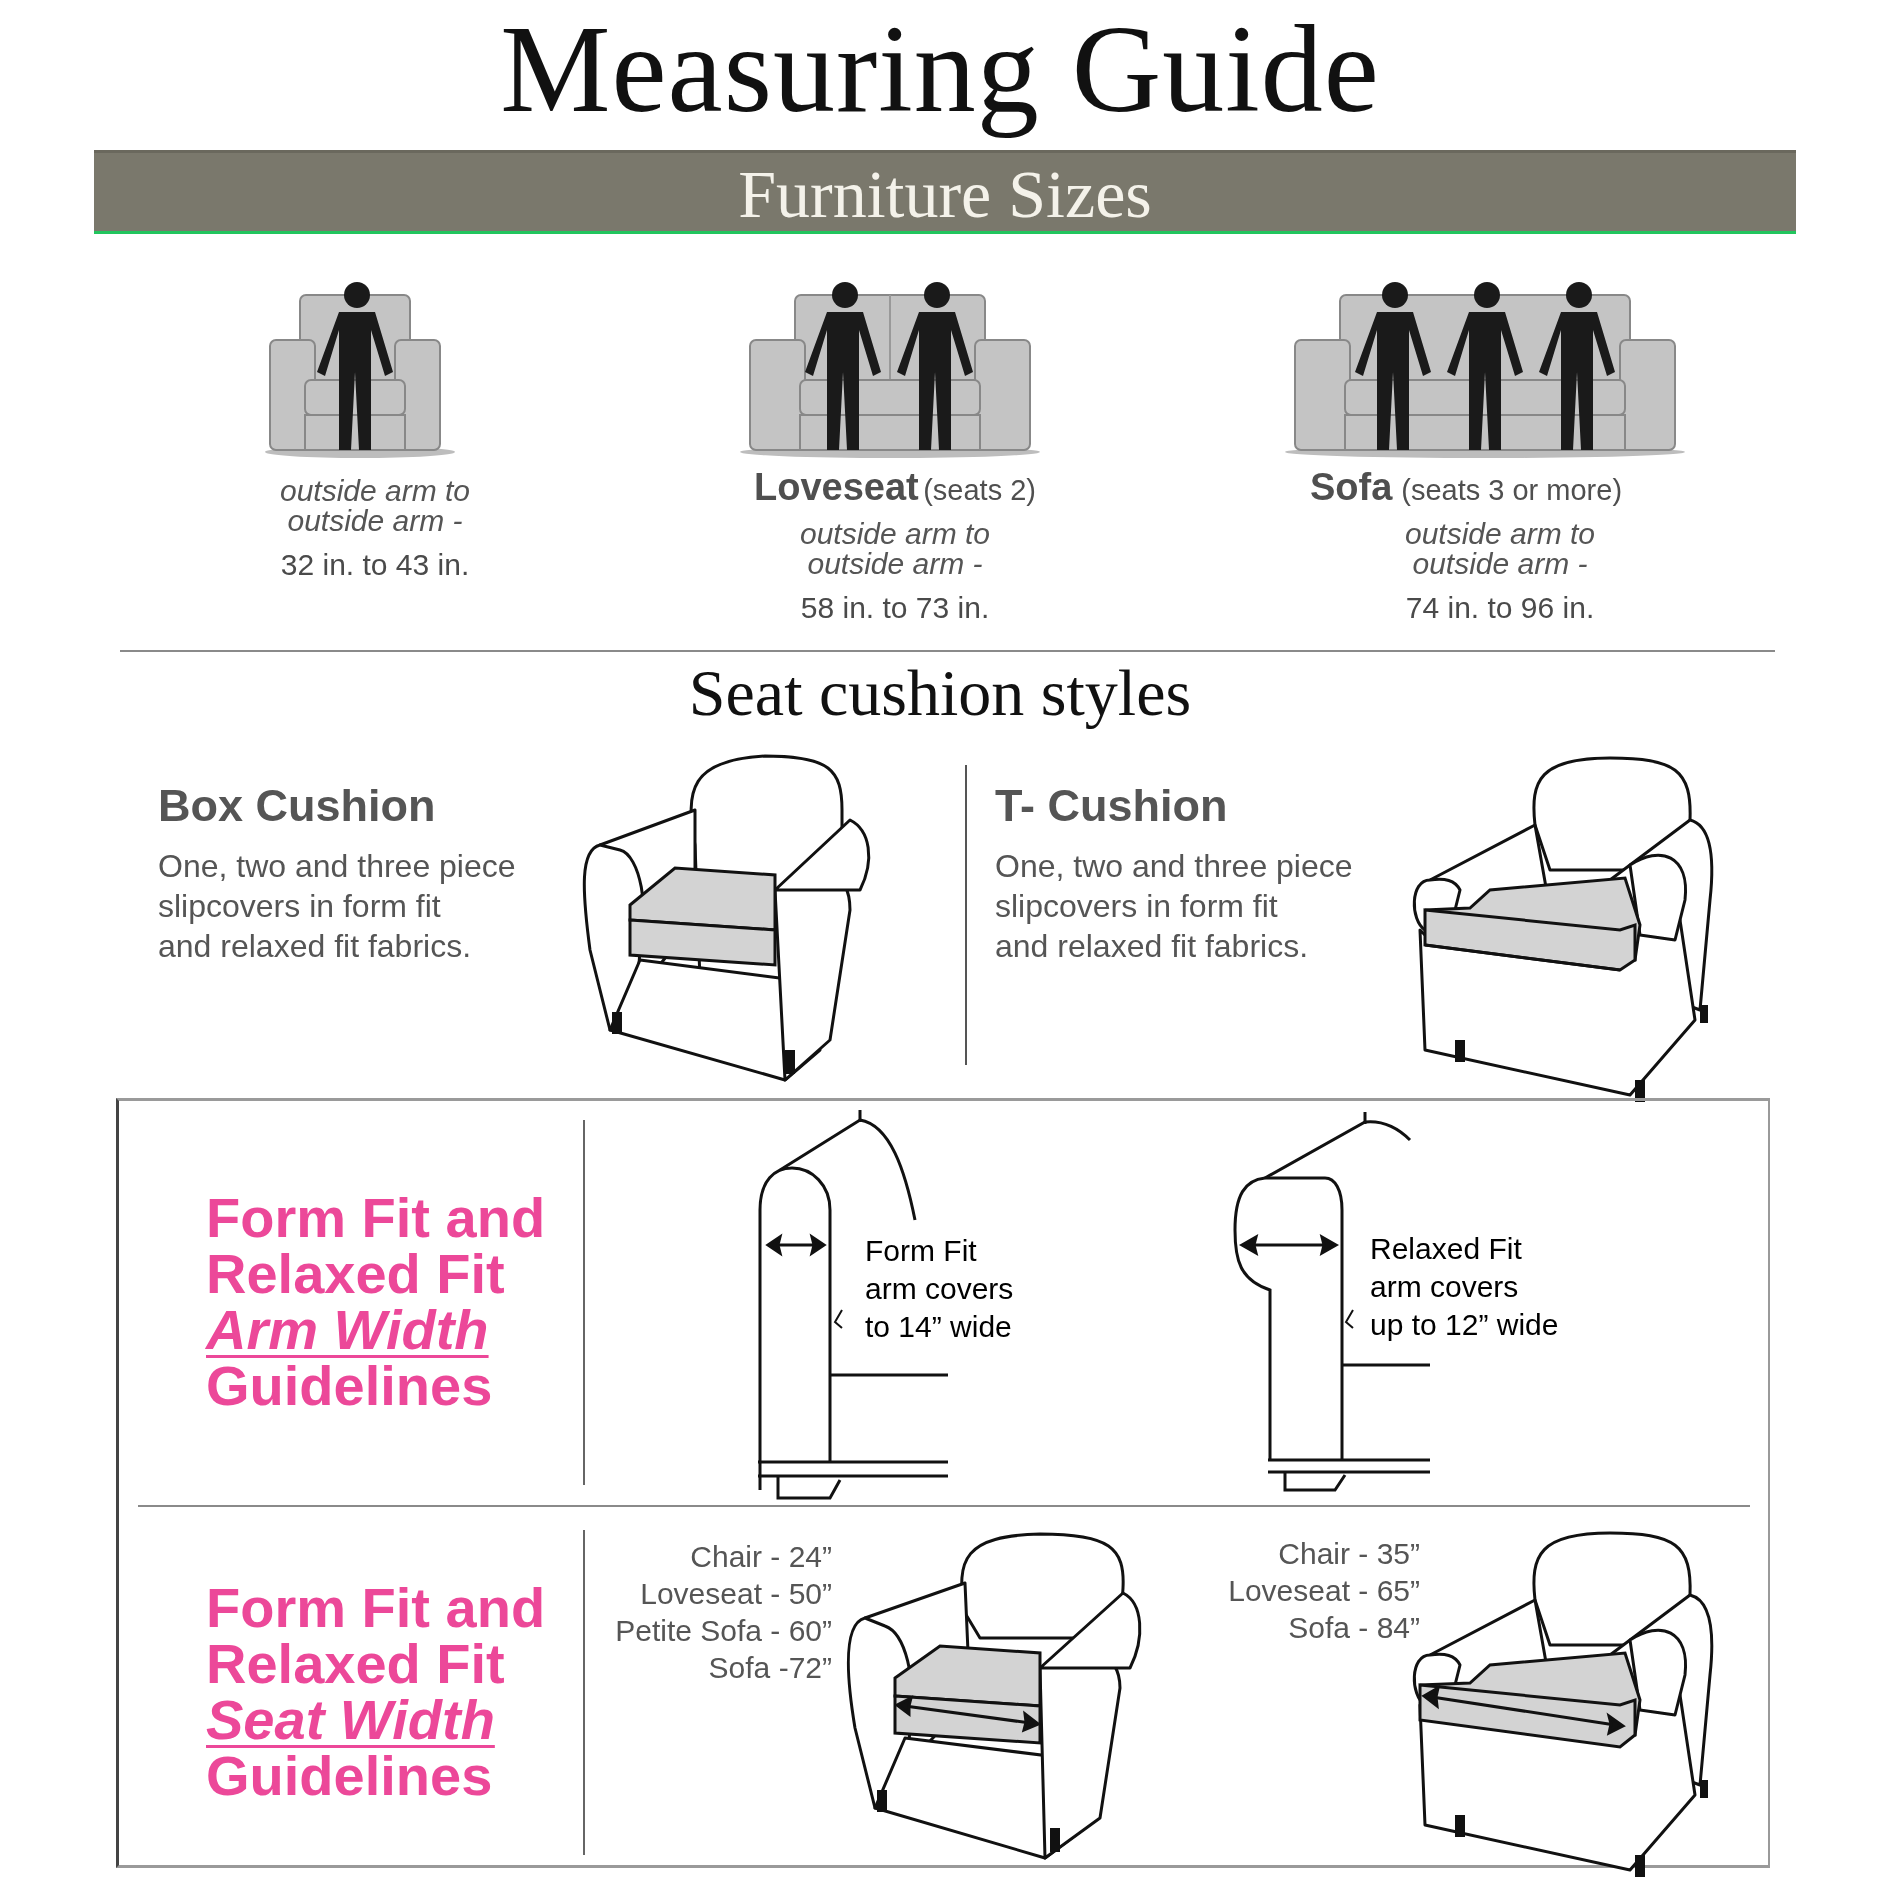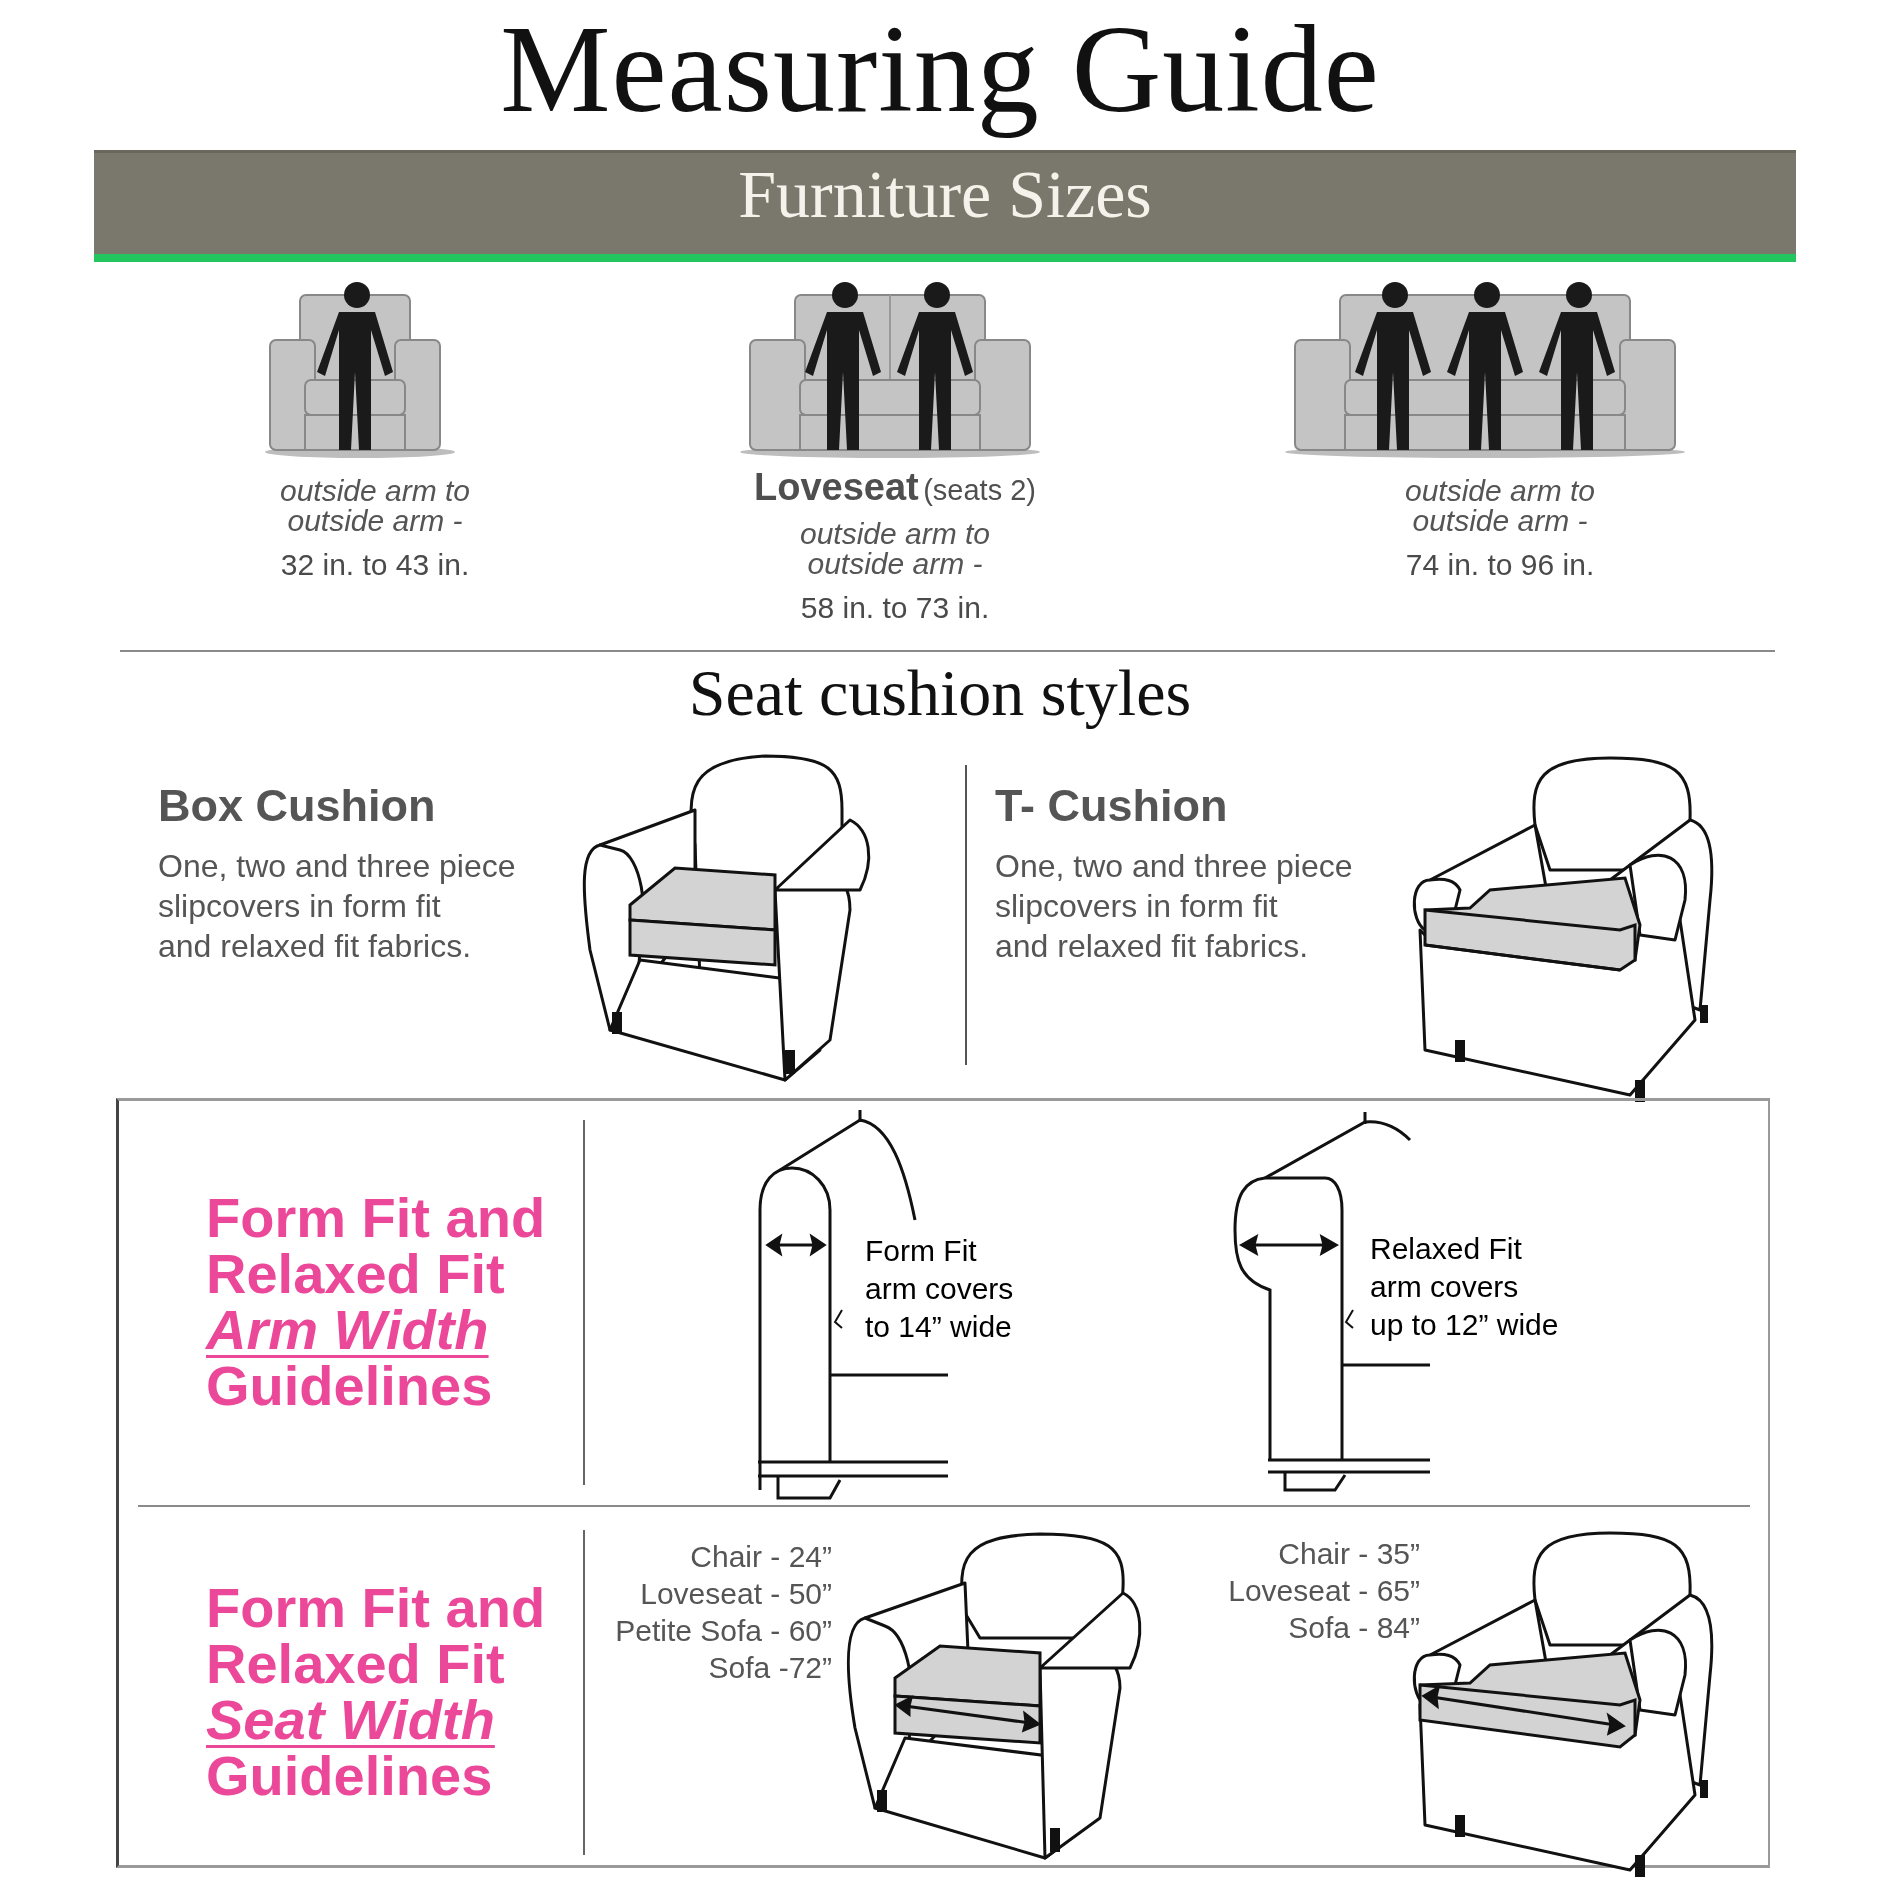--- a/index.html
+++ b/index.html
@@ -1,20 +1,20 @@
 <!DOCTYPE html>
 <html><head>
 <meta charset="utf-8">
 <style>
   html, body { margin:0; padding:0; background:#ffffff; }
   body { width:1880px; height:1880px; position:relative; overflow:hidden; font-family:"Liberation Sans", sans-serif; color:#4a4a4a; }
   .abs { position:absolute; }
   .serif { font-family:"Liberation Serif", "DejaVu Serif", serif; }
   #title { left:0; width:1880px; top:0; height:140px; text-align:center; font-size:124px; line-height:140px; color:#111; letter-spacing:1px; }
-  #banner { left:94px; top:150px; width:1702px; height:112px; background:#7a786c; border-top:3px solid #6a685d; border-bottom:8px solid #22c55e; box-sizing:border-box; text-align:center; }
+  #banner { left:94px; top:150px; width:1702px; height:84px; background:#7a786c; border-top:3px solid #6a685d; border-bottom:3px solid #22c55e; box-sizing:border-box; text-align:center; }
   #banner span { font-size:68px; line-height:82px; color:#f4f2ea; }
   .furn { text-align:center; }
   .furn-name { font-size:38px; font-weight:bold; color:#4f4f4f; }
   .furn-seats { font-size:29px; color:#4f4f4f; }
   .furn-desc { font-size:30px; font-style:italic; color:#555; line-height:30px; margin-top:10px; }
   .furn-range { font-size:30px; color:#4a4a4a; margin-top:12px; }
   .hr { background:#8a8a8a; height:2px; }
   #seat-title { left:0; width:1880px; top:655px; text-align:center; font-size:66px; color:#111; }
   .cush-title { font-size:45px; font-weight:bold; color:#555; }
   .cush-desc { font-size:32px; color:#555; line-height:40px; margin-top:14px; }
@@ -90,20 +90,21 @@
 </div>
 <div class="abs furn" style="left:715px;top:466px;width:360px;">
   <div><span class="furn-name">Loveseat</span> <span class="furn-seats">(seats 2)</span></div>
   <div class="furn-desc">
       <div>outside arm to</div>
       <div>outside arm -</div>
     </div>
   <div class="furn-range">58 in. to 73 in.</div>
 </div>
 <div class="abs" style="left:1310px;top:466px;width:400px;">
+  <div><span class="furn-name">Sofa</span>&nbsp;&nbsp;<span class="furn-seats">(seats 3 or more)</span></div>
   <div class="furn-desc" style="text-align:center;width:390px;margin-left:-5px;">
       <div>outside arm to</div>
       <div>outside arm -</div>
     </div>
   <div class="furn-range" style="text-align:center;width:390px;margin-left:-5px;">74 in. to 96 in.</div>
 </div>
 
 <div class="abs hr" style="left:120px;top:650px;width:1655px;"></div>
 
 <div id="seat-title" class="abs serif">Seat cushion styles</div>

